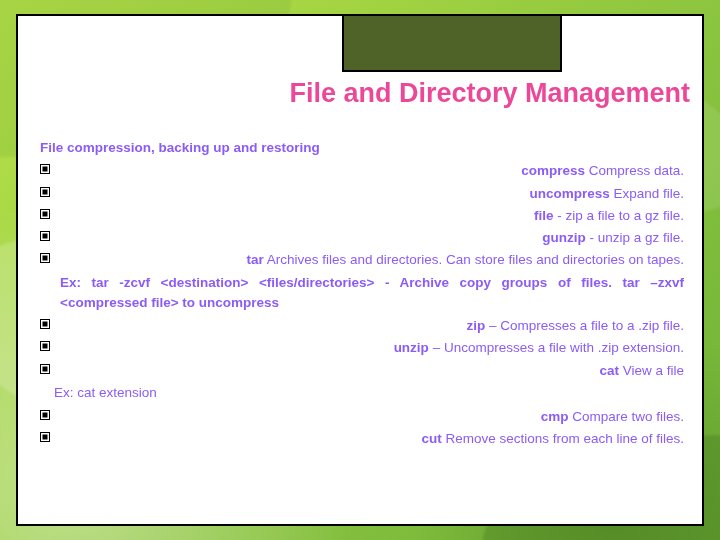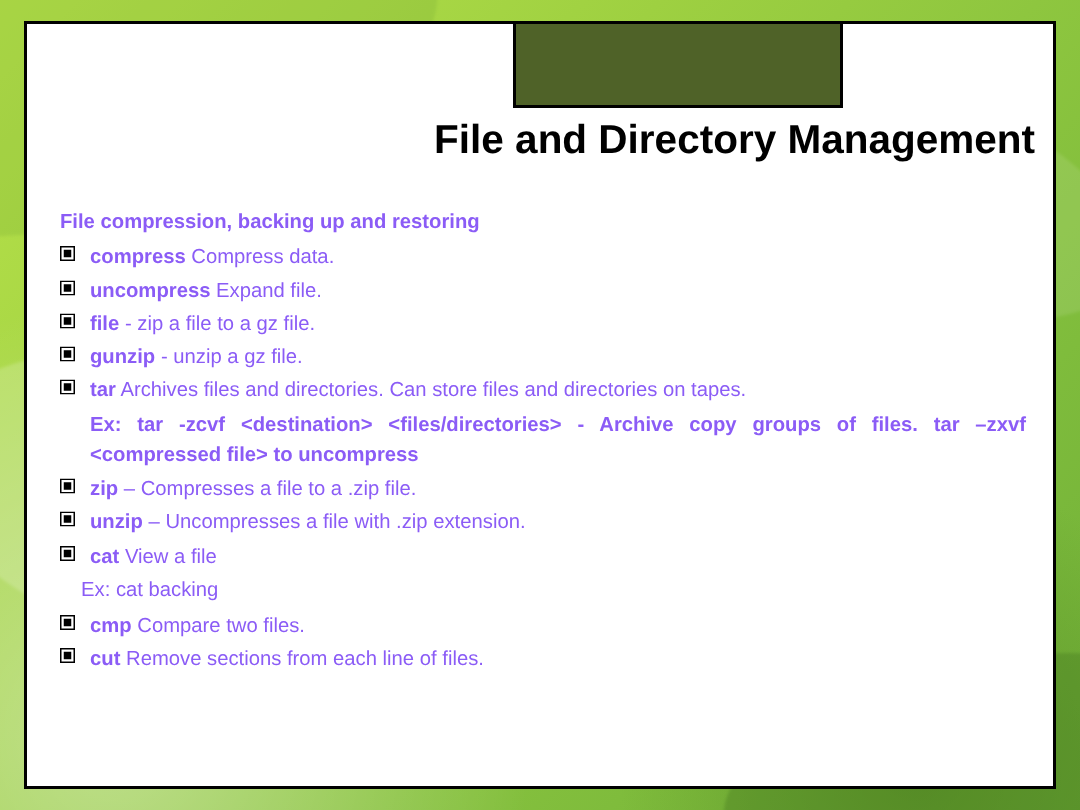--- a/index.html
+++ b/index.html
@@ -52,21 +52,21 @@
     box-sizing: border-box;
   }
   .title {
     position: absolute;
     top: 62px;
     left: 0;
     right: 8px;
     text-align: right;
     font-size: 27px;
     font-weight: bold;
-    color: #000000;
+    color: #ec4899;
     padding-right: 4px;
     white-space: nowrap;
   }
   .content {
     position: absolute;
     top: 122px;
     left: 22px;
     right: 18px;
     bottom: 12px;
     font-size: 13.5px;
@@ -79,20 +79,21 @@
   }
   ul.cmds {
     list-style: none;
     margin: 0;
     padding: 0;
   }
   ul.cmds > li {
     position: relative;
     padding-left: 20px;
     margin: 0 0 2px 0;
+    text-align: right;
   }
   ul.cmds > li > .bullet {
     position: absolute;
     left: 0;
     top: 3px;
     width: 10px;
     height: 10px;
   }
   .bullet svg { display:block; }
   .cmd { font-weight: bold; }
@@ -177,21 +178,21 @@
 
       <ul class="cmds grp" id="list3">
           <li><span class="bullet">
               <svg width="10" height="10" viewBox="0 0 10 10">
                 <rect x="0.5" y="0.5" width="9" height="9" fill="none" stroke="#000" stroke-width="1"></rect>
                 <rect x="2.5" y="2.5" width="5" height="5" fill="#000"></rect>
               </svg>
             </span><span class="cmd">cat</span><span> View a file</span></li>
         </ul>
 
-      <div class="sub2">Ex: cat backing</div>
+      <div class="sub2">Ex: cat extension</div>
 
       <ul class="cmds grp" id="list4">
           <li><span class="bullet">
               <svg width="10" height="10" viewBox="0 0 10 10">
                 <rect x="0.5" y="0.5" width="9" height="9" fill="none" stroke="#000" stroke-width="1"></rect>
                 <rect x="2.5" y="2.5" width="5" height="5" fill="#000"></rect>
               </svg>
             </span><span class="cmd">cmp</span><span> Compare two files.</span></li>
           <li><span class="bullet">
               <svg width="10" height="10" viewBox="0 0 10 10">

